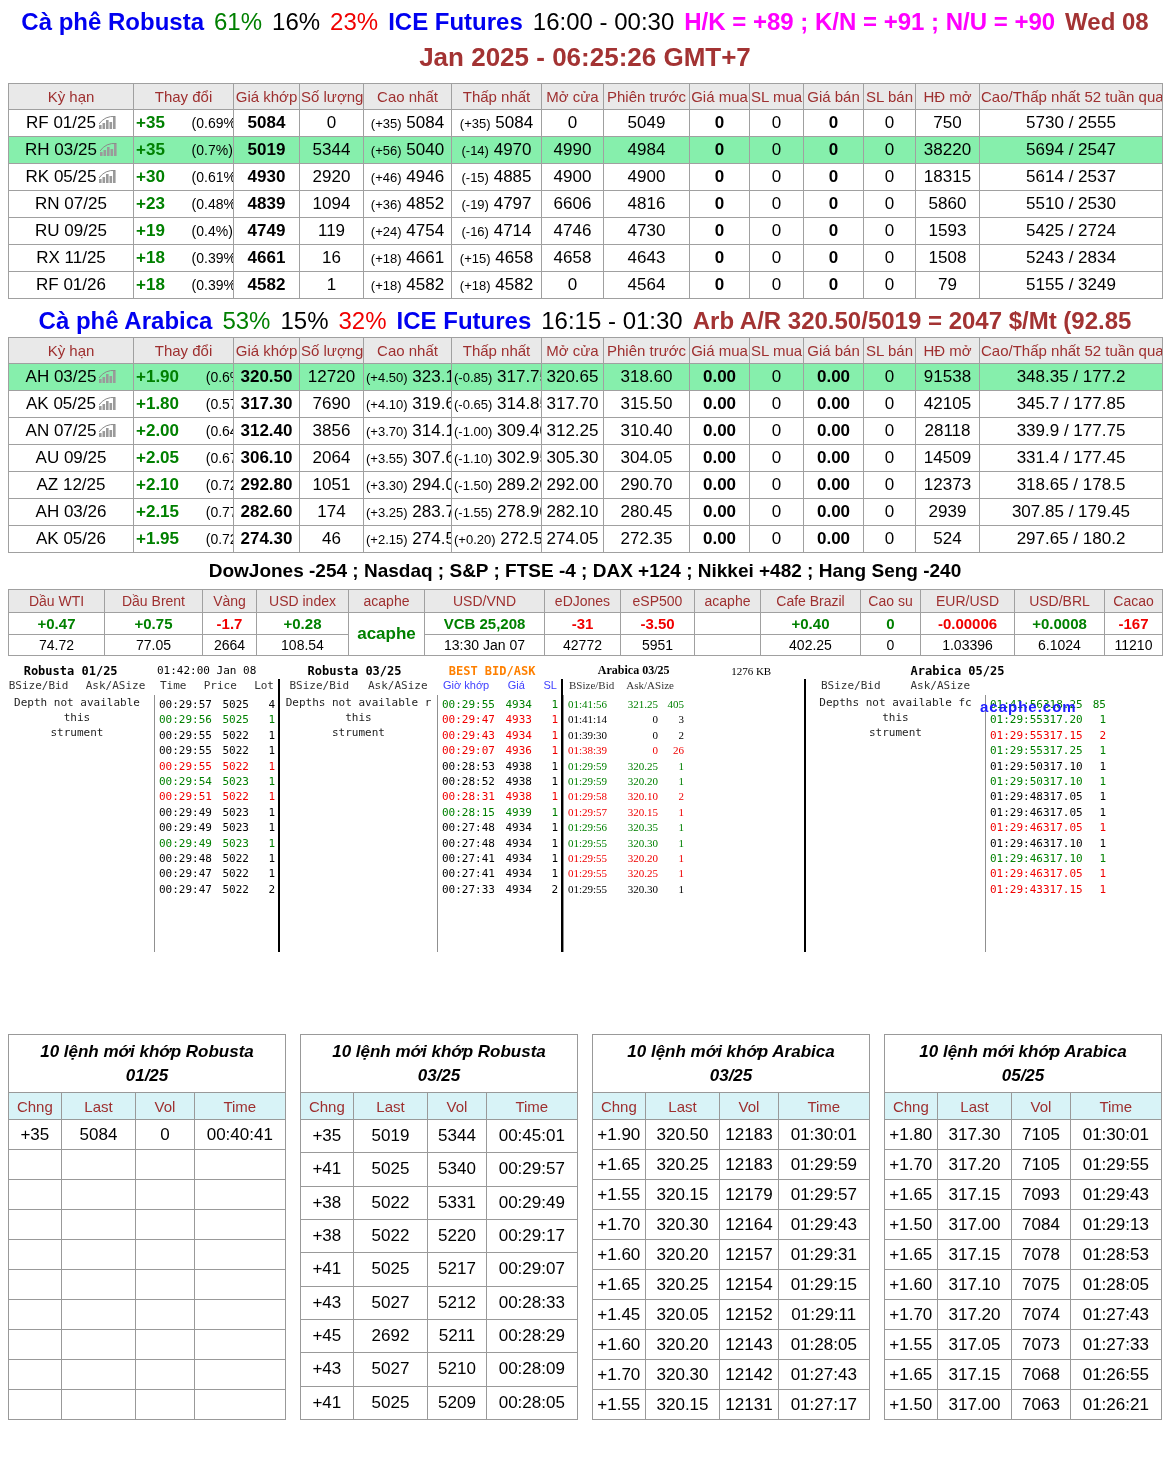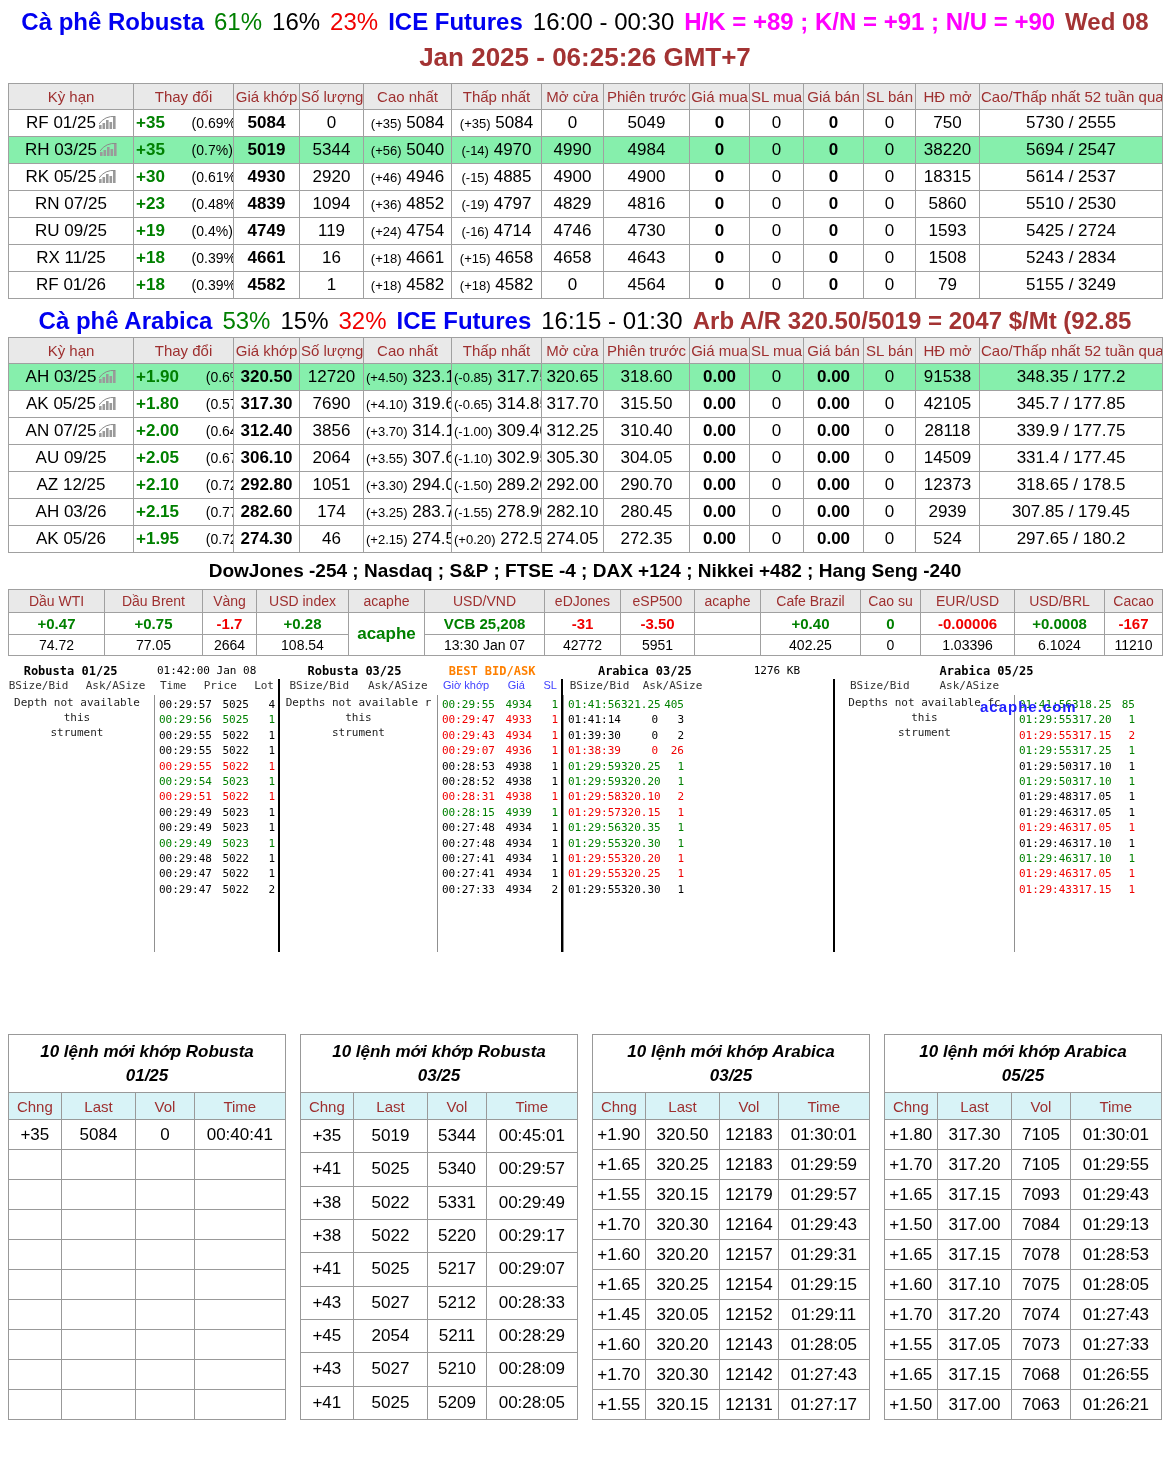--- a/index.html
+++ b/index.html
@@ -190,21 +190,21 @@
           <td>18315</td>
           <td>5614 / 2537</td>
         </tr>
         <tr>
           <td class="c-contract"><span>RN 07/25</span></td>
           <td><span class="chg">+23</span> <span class="pct">(0.48%)</span></td>
           <td class="bold">4839</td>
           <td>1094</td>
           <td><span class="delta">(+36)</span> <span>4852</span></td>
           <td><span class="delta">(-19)</span> <span>4797</span></td>
-          <td>4829</td>
+          <td>6606</td>
           <td>4816</td>
           <td class="bold">0</td>
           <td>0</td>
           <td class="bold">0</td>
           <td>0</td>
           <td>5860</td>
           <td>5510 / 2530</td>
         </tr>
         <tr>
           <td class="c-contract"><span>RU 09/25</span></td>
@@ -680,21 +680,21 @@
               </div>
               <div class="tr-row k">
                 <span class="tr-t">00:27:33</span>
                 <span class="tr-p">4934</span>
                 <span class="tr-l">2</span>
               </div>
             </div>
           </div>
         </div>
       </div>
-      <div class="dp" style="width: 272px;">
+      <div class="dp" style="width: 243px; font-family: Liberation Serif, serif;">
         <div class="dp-title">
           <span class="dpt-name">Arabica 03/25</span>
           <span class="dpt-extra">1276 KB</span>
         </div>
         <div class="dp-main dp-sep">
           <div class="dp-cols">
             <div class="dp-colsL">
               <span>BSize/Bid</span>
               <span>Ask/ASize</span>
             </div>
@@ -998,21 +998,21 @@
             <td>00:29:07</td>
           </tr>
           <tr>
             <td>+43</td>
             <td>5027</td>
             <td>5212</td>
             <td>00:28:33</td>
           </tr>
           <tr>
             <td>+45</td>
-            <td>2054</td>
+            <td>2692</td>
             <td>5211</td>
             <td>00:28:29</td>
           </tr>
           <tr>
             <td>+43</td>
             <td>5027</td>
             <td>5210</td>
             <td>00:28:09</td>
           </tr>
           <tr>

